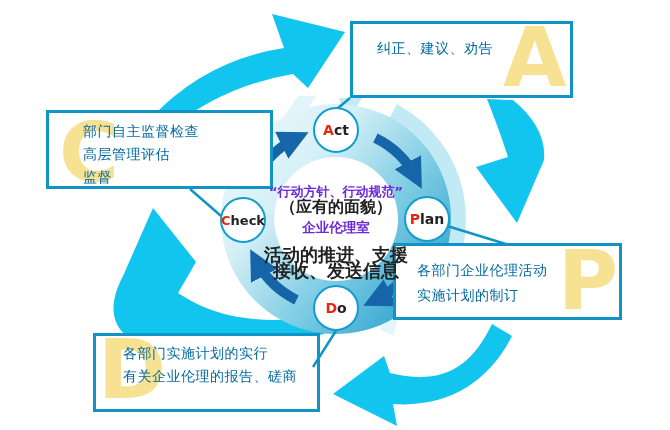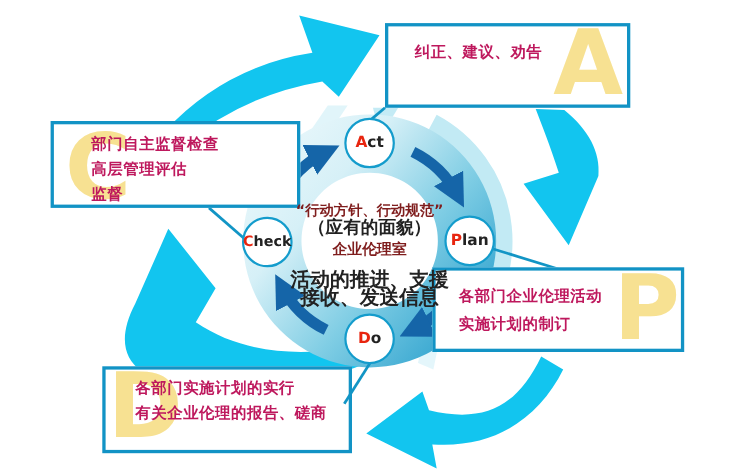--- a/index.html
+++ b/index.html
@@ -11,21 +11,21 @@
   .stage svg.overlay{position:absolute;left:0;top:0;z-index:3;pointer-events:none;}
 
   .box{
     position:absolute;background:#fff;border:3px solid #1293c5;z-index:2;box-sizing:border-box;
   }
   .box .bigletter{
     position:absolute;font-weight:bold;font-size:82px;line-height:1;
     color:#f7e192;z-index:1;letter-spacing:-2px;
   }
   .box .lines{
-    position:relative;z-index:2;font-weight:bold;color:#be185d;font-size:14px;letter-spacing:.5px;
+    position:relative;z-index:2;font-weight:normal;color:#0369a1;font-size:14px;letter-spacing:.5px;
   }
   .box-a{left:350px;top:21px;width:223px;height:77px;}
   .box-a .bigletter{left:150px;top:-7px;}
   .box-a .lines{padding:12px 0 0 24px;line-height:24px;}
 
   .box-c{left:46px;top:110px;width:227px;height:79px;}
   .box-c .bigletter{left:10px;top:-1px;}
   .box-c .lines{padding:7px 0 4px 34px;line-height:23px;}
 
   .box-p{left:393px;top:243px;width:229px;height:77px;}
@@ -45,21 +45,21 @@
   .node .init{color:#e8250f;}
   .node-act{left:313px;top:107px;}
   .node-plan{left:404px;top:196px;}
   .node-do{left:313px;top:285px;}
   .node-check{left:220px;top:197px;font-size:13px;}
 
   .center-text{
     position:absolute;left:236px;top:184px;width:200px;z-index:2;
     text-align:center;font-weight:bold;color:#222;
   }
-  .center-text .red{color:#7f1d1d;}
+  .center-text .red{color:#6d28d9;}
   .ct-1{font-size:13px;line-height:15px;}
   .ct-2{font-size:16px;line-height:15px;margin-bottom:6px;}
   .ct-3{font-size:13.5px;line-height:15px;margin-bottom:12px;}
   .ct-4,.ct-5{font-size:18px;line-height:15.5px;}
 </style>
 </head>
 <body>
 
 <div class="stage">
 

